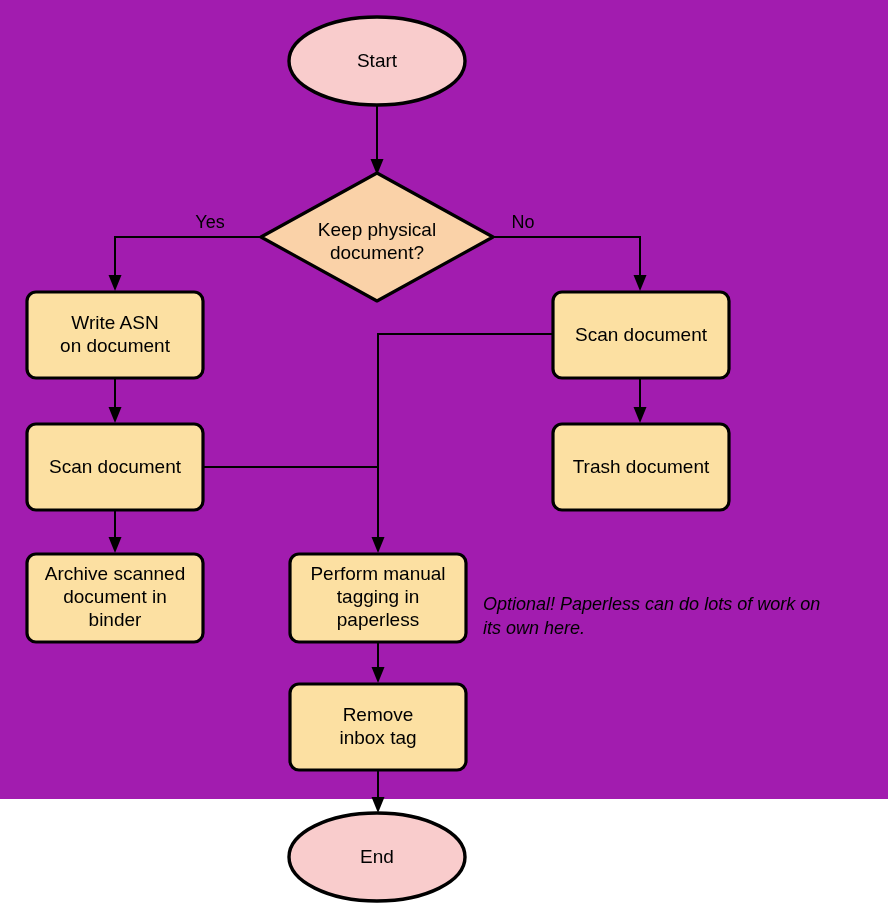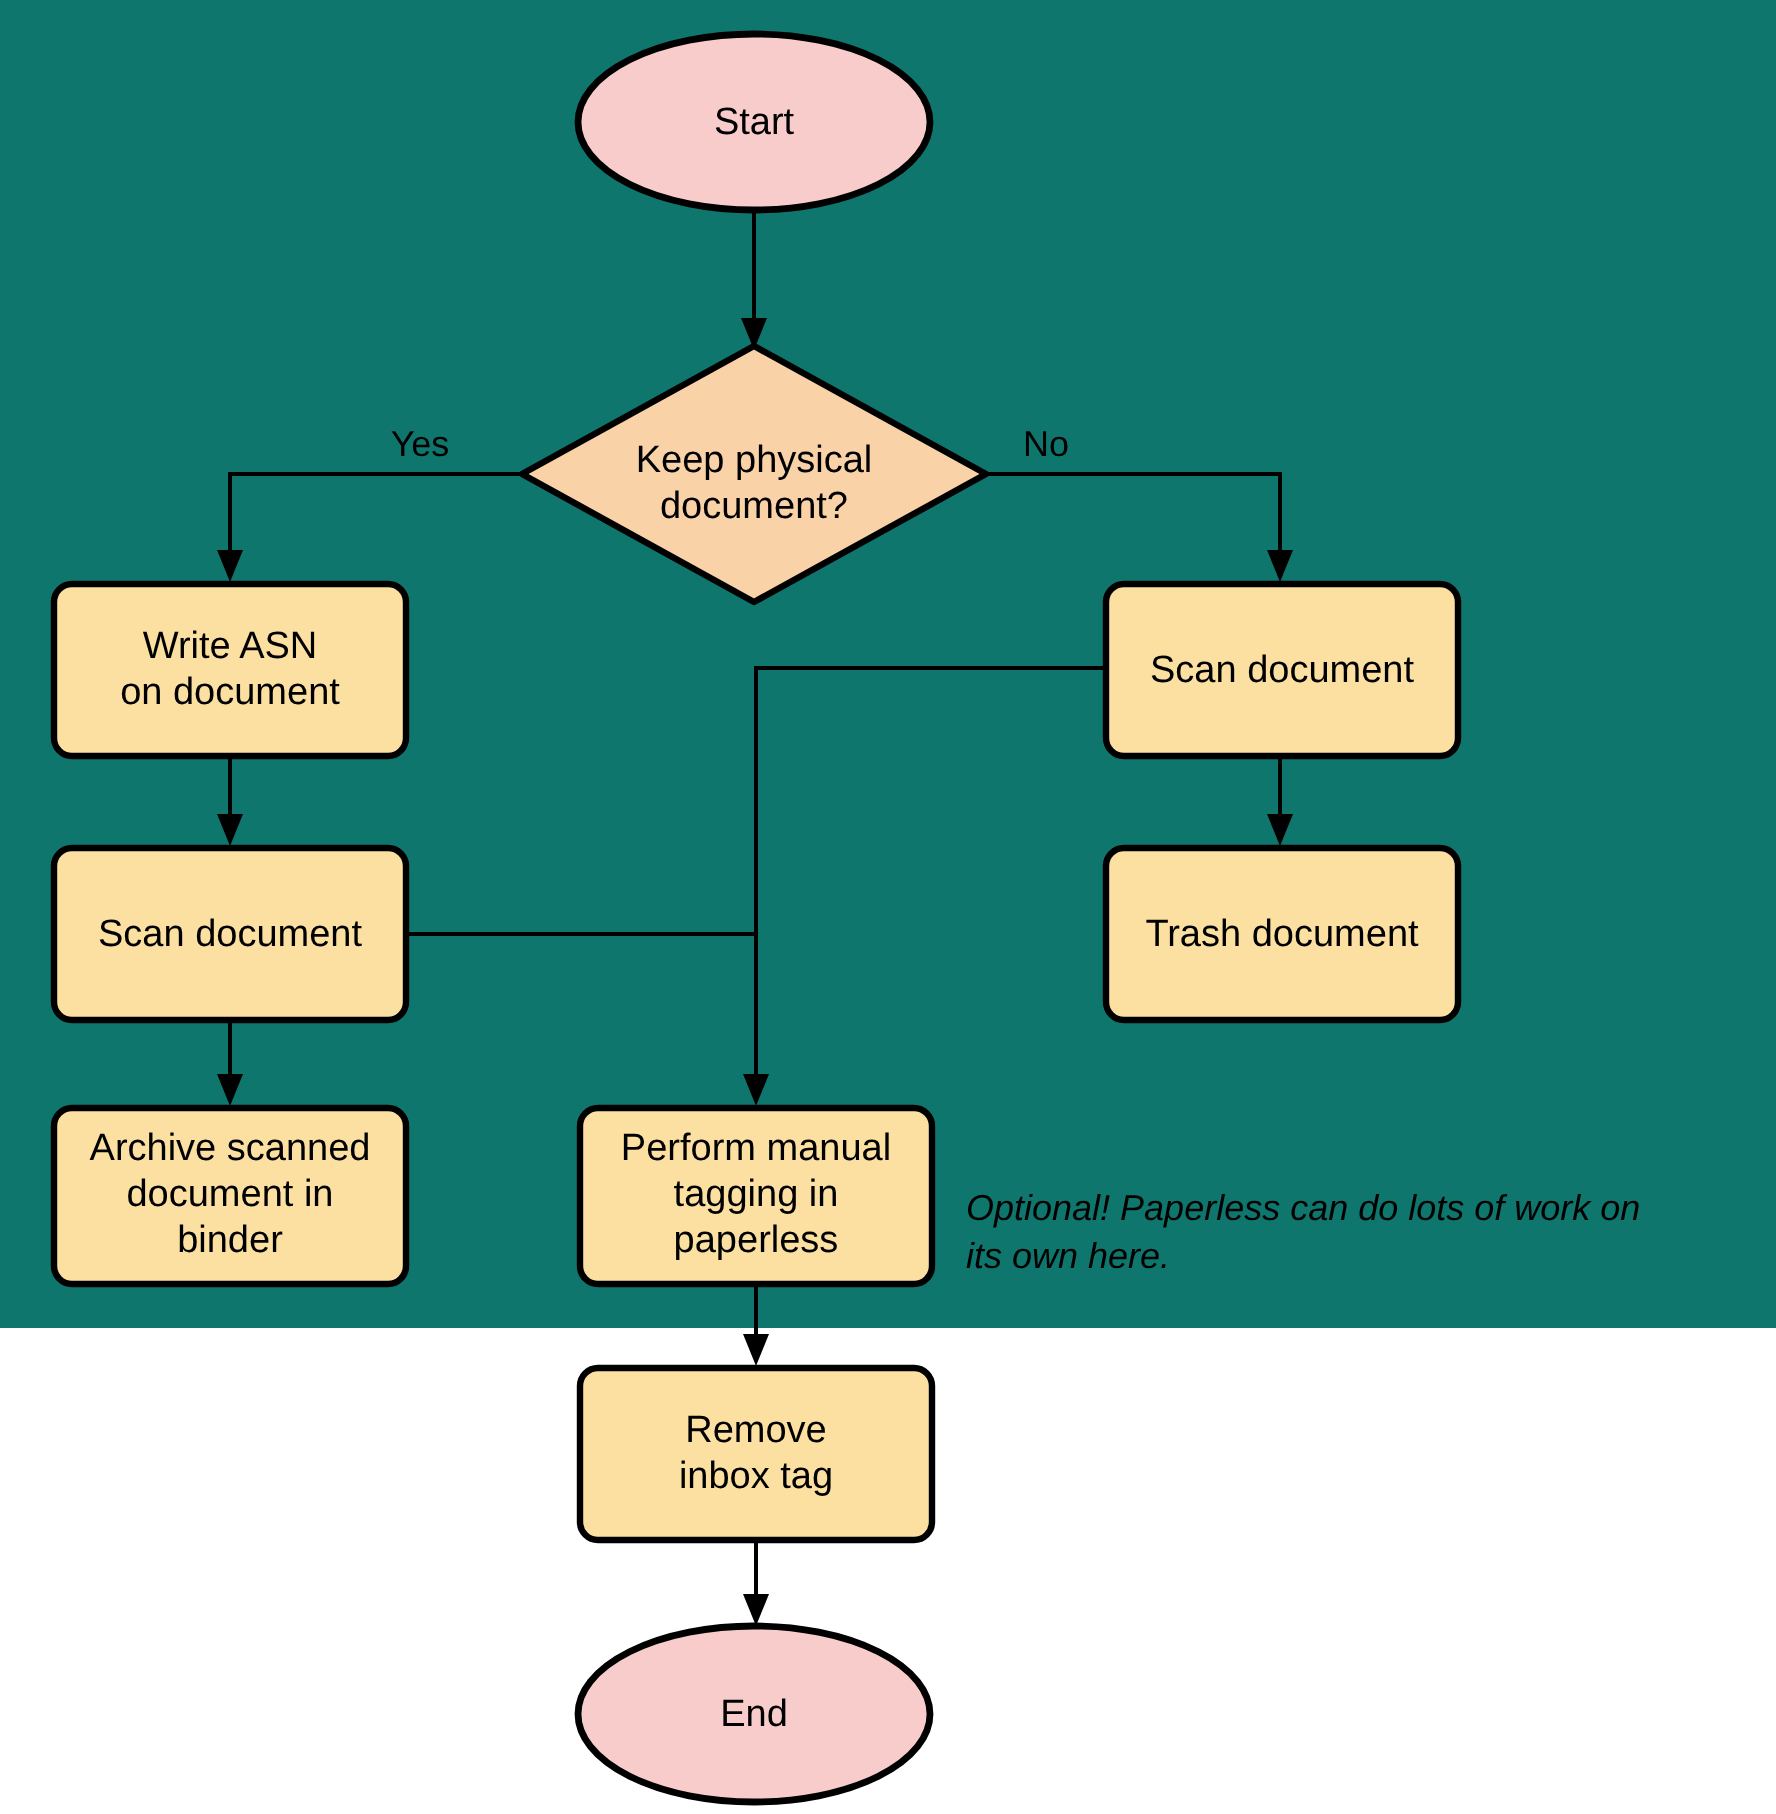--- a/index.html
+++ b/index.html
@@ -10,22 +10,22 @@
   }
   body {
     font-family: "Liberation Sans", sans-serif;
     width: 888px;
     height: 907px;
     overflow: hidden;
   }
   #diagram-root {
     position: relative;
     width: 888px;
-    height: 664px;
-    background: #0f766e;
+    height: 799px;
+    background: #a21caf;
   }
   svg#flow-svg {
     position: absolute;
     left: 0;
     top: 0;
     width: 888px;
     height: 907px;
     display: block;
   }
   .node-text {

